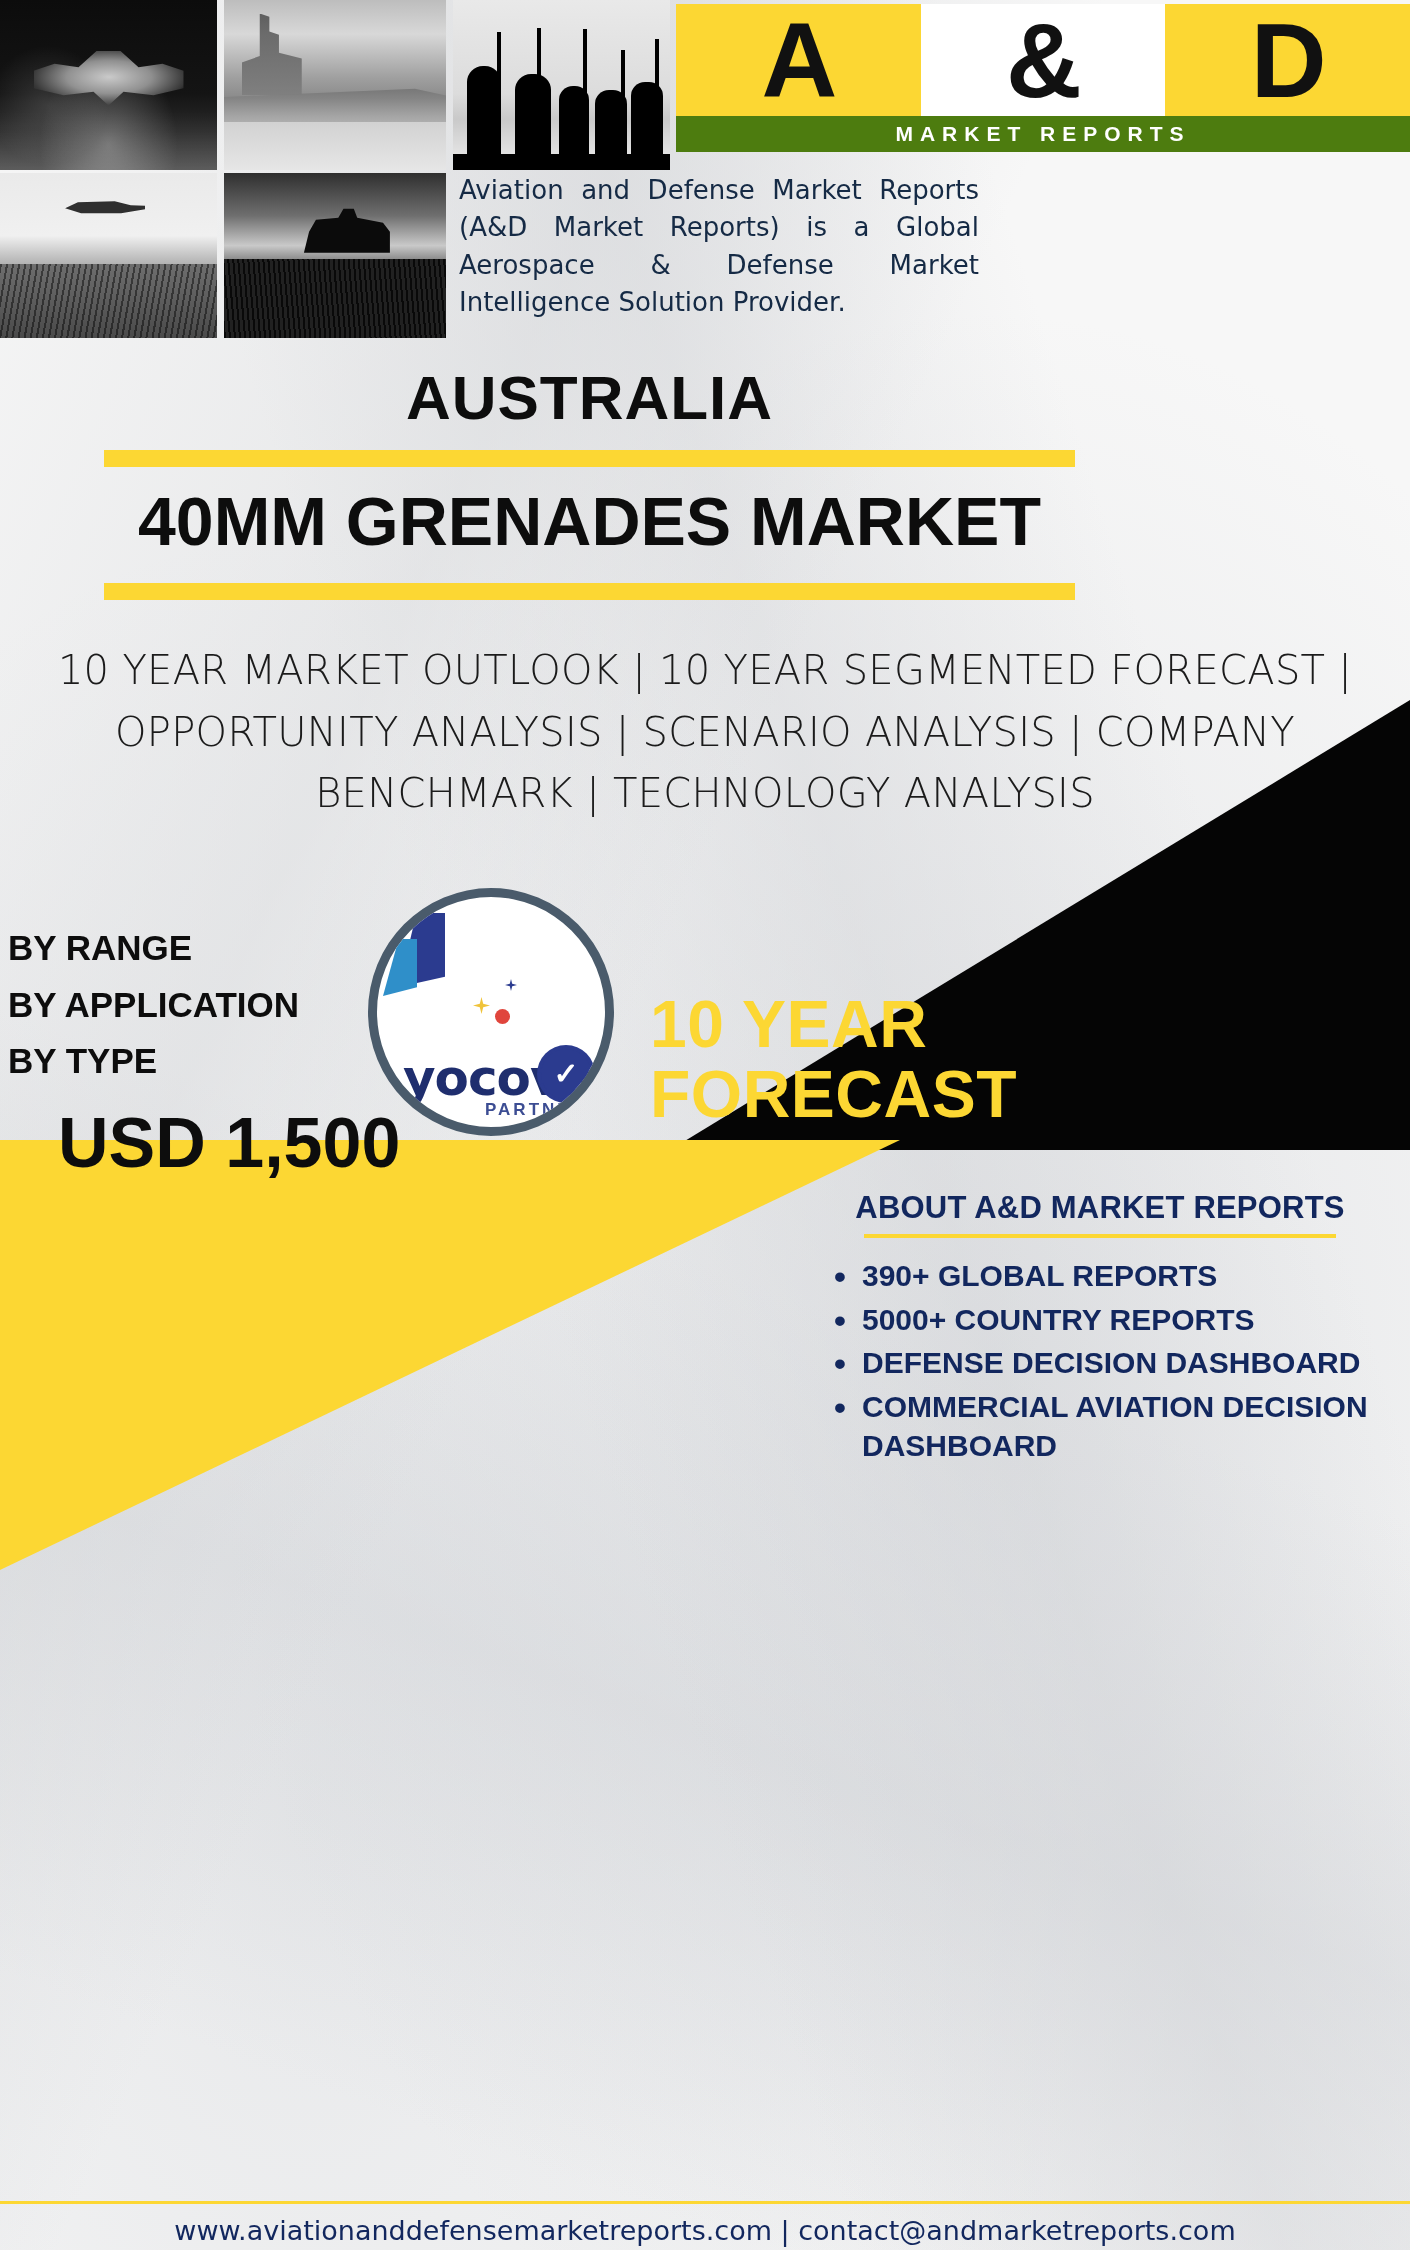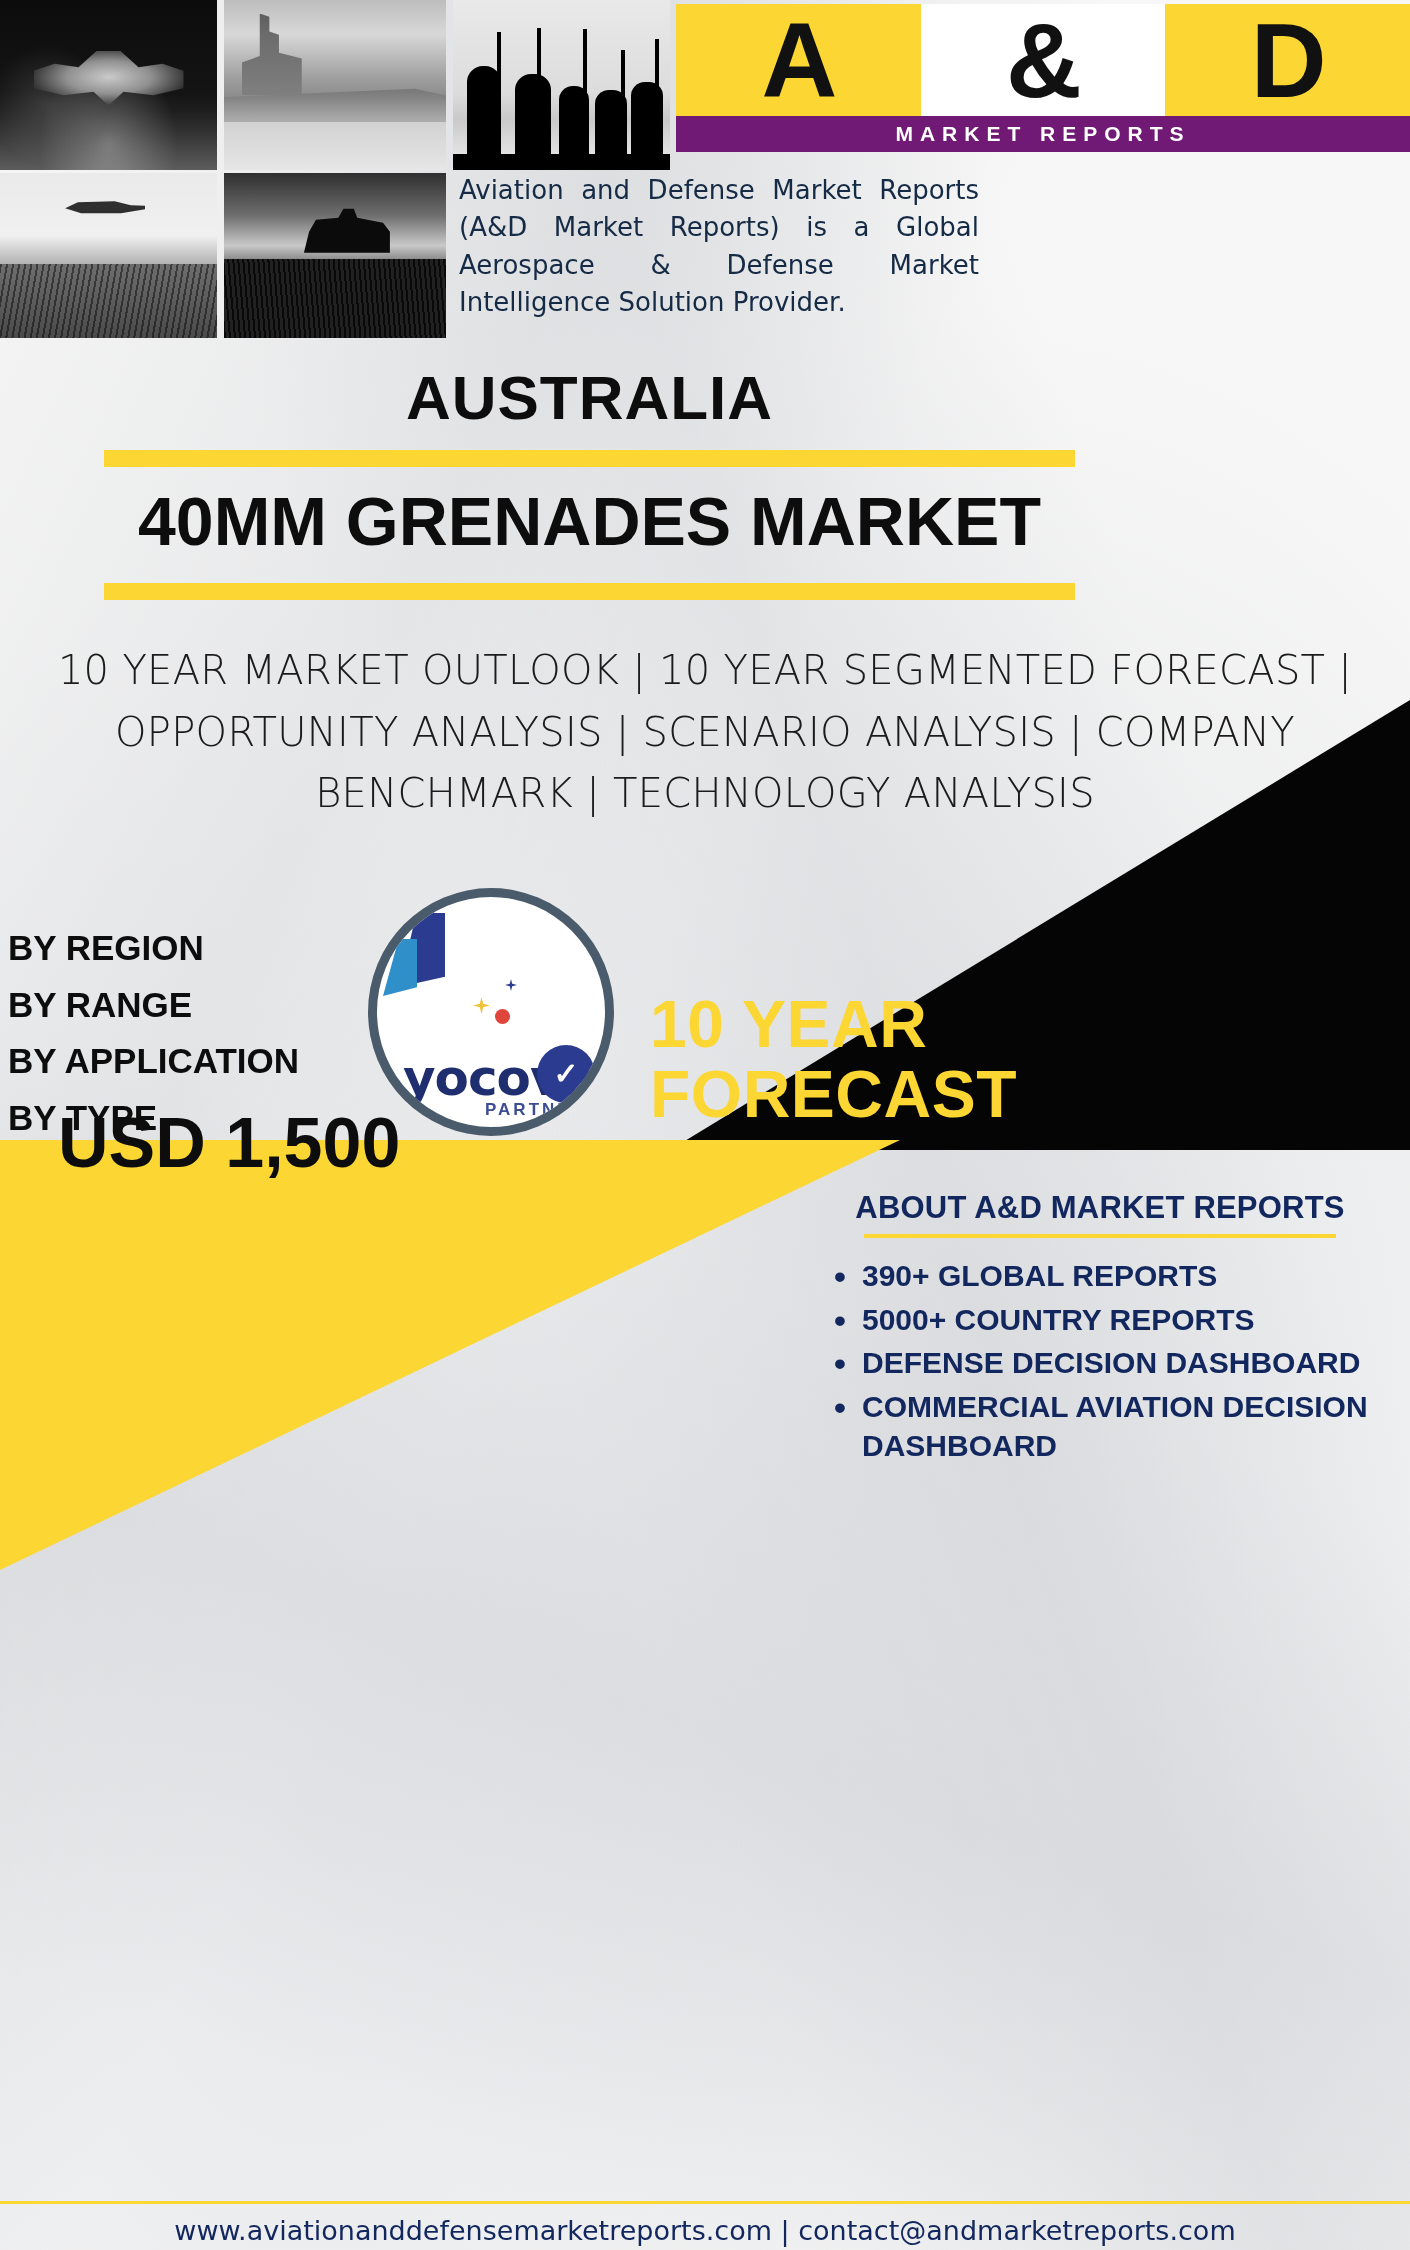--- a/index.html
+++ b/index.html
@@ -156,21 +156,21 @@
   }
   .logo-top { display:flex; height:112px; width:100%; }
   .logo-cell {
     flex:1; display:flex; align-items:center; justify-content:center;
     font-weight:700; font-size:105px; line-height:1; color:#111;
     letter-spacing:-2px;
   }
   .logo-cell.yellow { background:#fcd733; }
   .logo-cell.white  { background:#ffffff; }
   .logo-bar {
-    height:36px; background:#701a75; color:#ffffff;
+    height:36px; background:#4d7c0f; color:#ffffff;
     display:flex; align-items:center; justify-content:center;
     font-size:21px; font-weight:700; letter-spacing:7px;
   }
 
   
   .intro {
     position:absolute; top:172px; left:459px; width:520px;
     z-index:4;
     color:#152a45;
     font-size:26px;
@@ -378,21 +378,20 @@
 
   <div class="subtitle">10 YEAR MARKET OUTLOOK | 10 YEAR SEGMENTED FORECAST | OPPORTUNITY ANALYSIS | SCENARIO ANALYSIS | COMPANY BENCHMARK | TECHNOLOGY ANALYSIS</div>
 
   <div class="wedge-black"></div>
   <div class="forecast-text">
     <div class="l1">10 YEAR</div>
     <div class="l2">FORECAST</div>
   </div>
 
   <div class="by-list">
-    <div>BY REGION</div>
     <div>BY RANGE</div>
     <div>BY APPLICATION</div>
     <div>BY TYPE</div>
   </div>
 
   <div class="badge">
     <div class="badge-shape-a"></div>
     <div class="badge-shape-b"></div>
     <div class="badge-spark-n"></div>
     <div class="badge-spark-y"></div>

